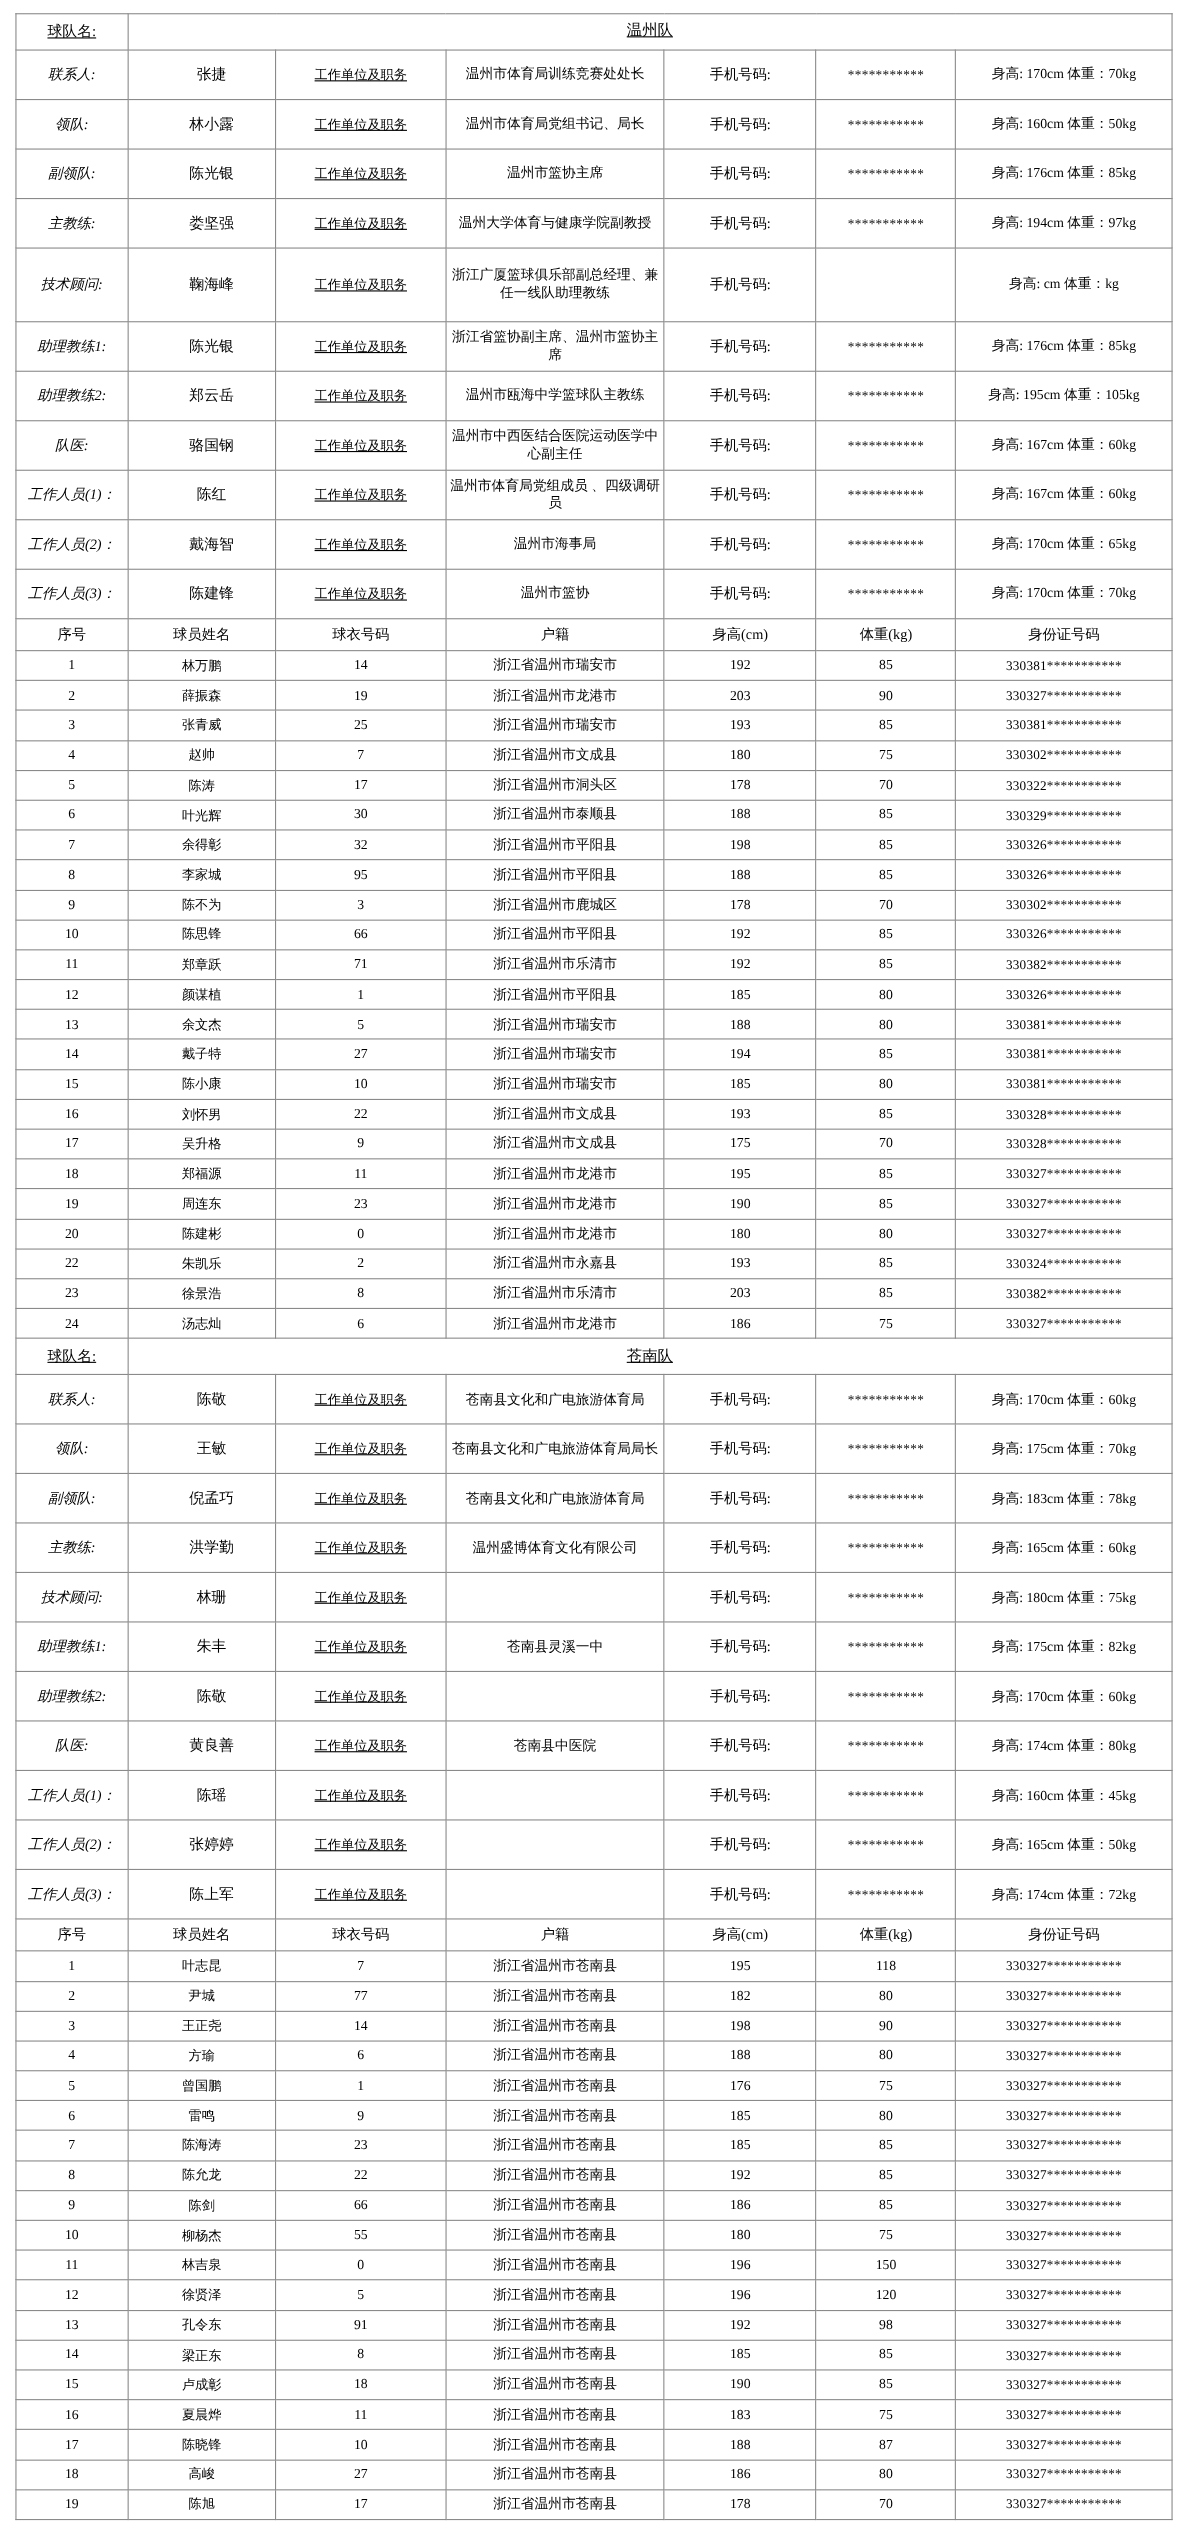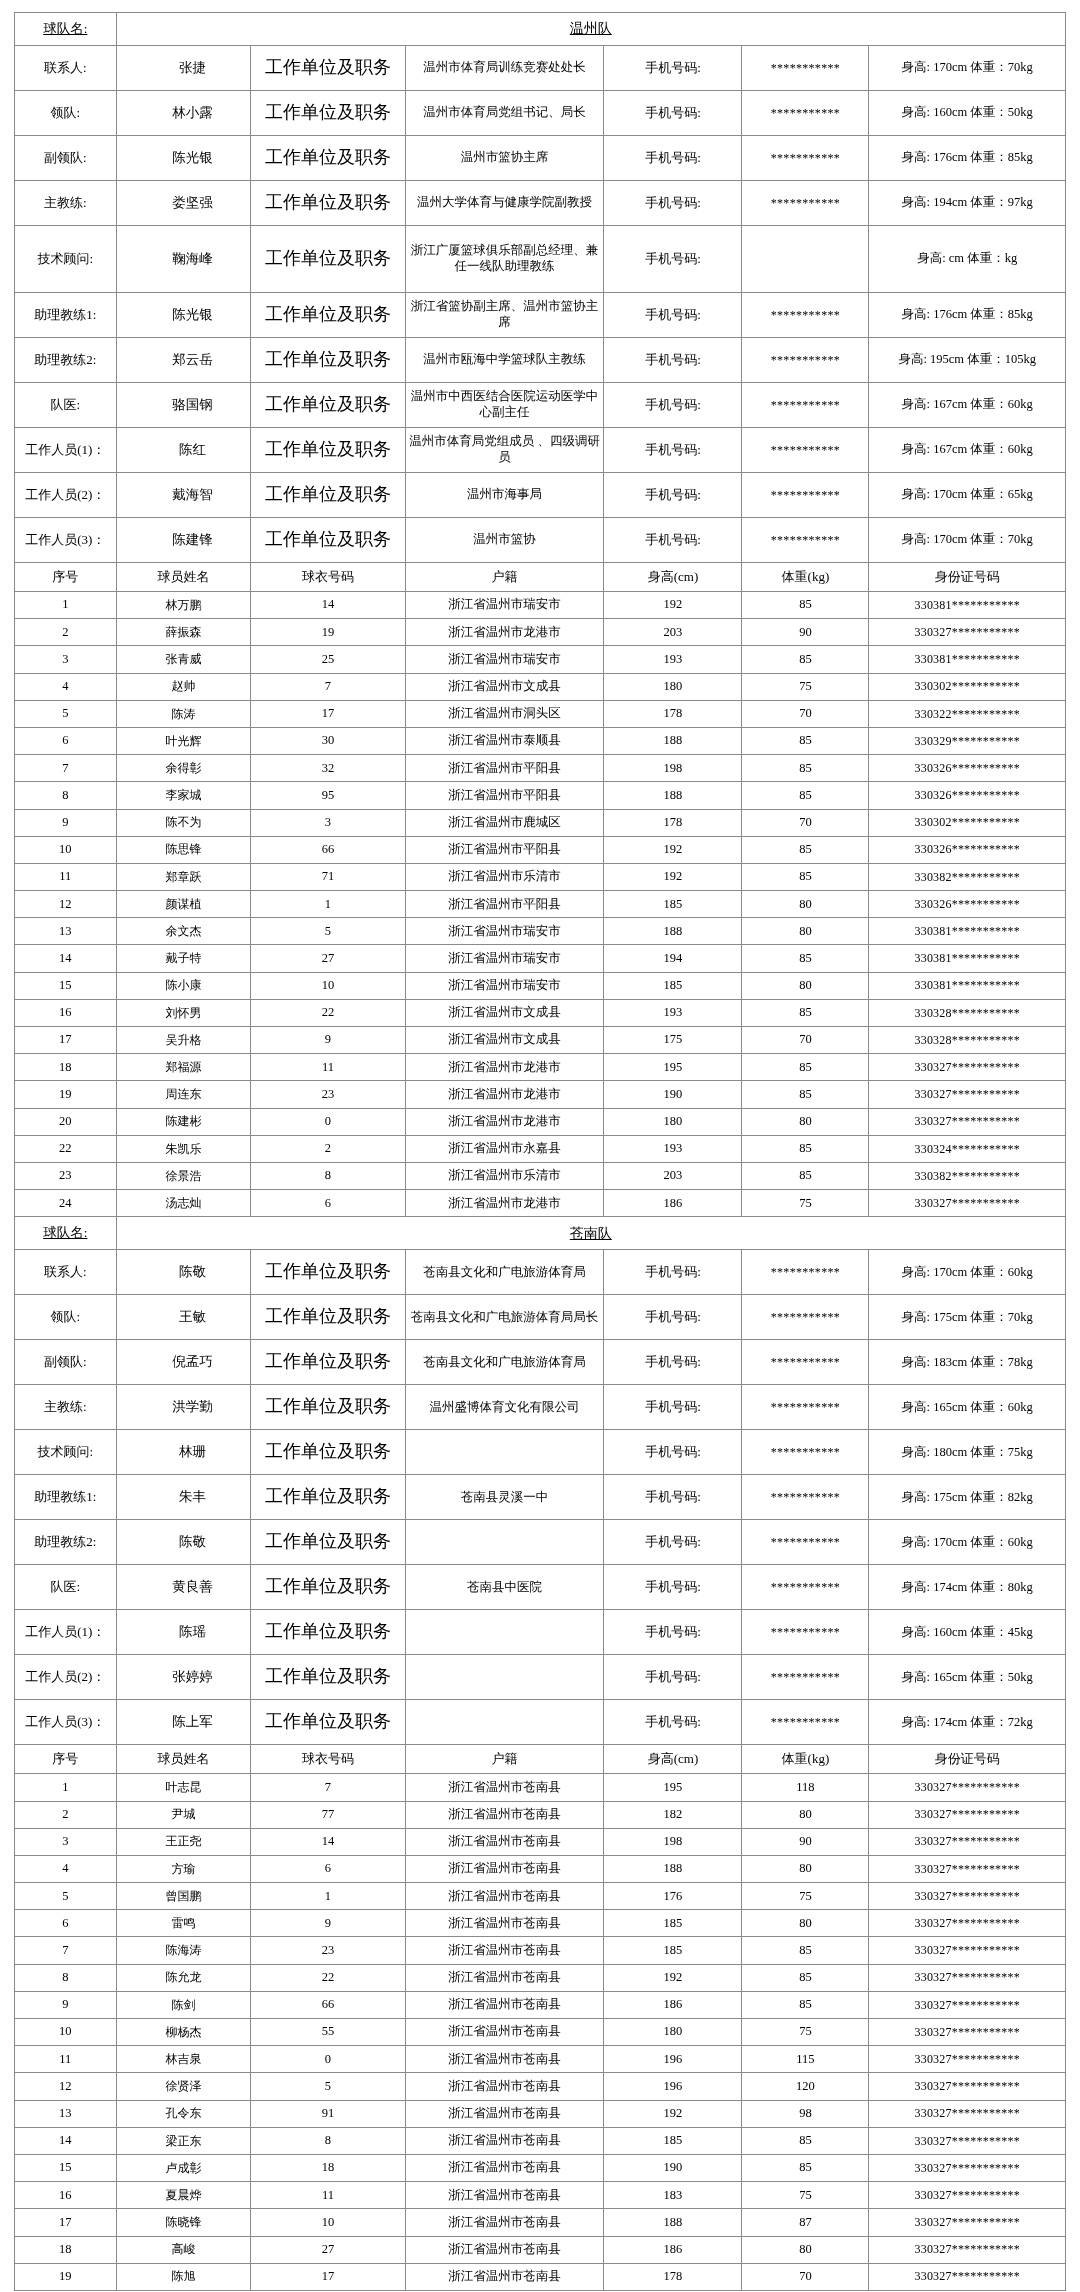--- a/index.html
+++ b/index.html
@@ -39,23 +39,23 @@
   col.c3{width:180px;}
   col.c4{width:125px;}
   col.c5{width:115px;}
   col.c6{width:178px;}
 
   tr.teamname-row td{height:28px;font-size:13.5px;text-decoration:underline;}
   tr.teamname-row td.teamlabel{font-weight:normal;}
   tr.teamname-row td.teamvalue{font-size:14px;}
 
   tr.staff-row td{height:40px;}
-  tr.staff-row td.role{font-size:13px;}
+  tr.staff-row td.role{font-size:13px;font-style:italic;}
   tr.staff-row td.sname{font-size:13.5px;padding-left:21px;}
-  tr.staff-row td.unitlabel{font-size:18px;}
+  tr.staff-row td.unitlabel{font-size:12px;text-decoration:underline;}
   tr.staff-row td.unitval{font-size:12.5px;line-height:1.25;}
   tr.staff-row td.phonelabel{font-size:13px;}
   tr.staff-row td.phoneval{font-size:12px;letter-spacing:0.3px;}
   tr.staff-row td.hw{font-size:12.5px;white-space:nowrap;}
 
   tr.tall td{height:62px;}
 
   tr.phead td{height:24px;font-size:13px;}
   tr.prow td{height:22.2px;font-size:12.5px;}
   tr.prow td.idno{font-size:12px;letter-spacing:0.2px;}
@@ -598,21 +598,21 @@
           <td>180</td>
           <td>75</td>
           <td class="idno stars">330327***********</td>
         </tr>
         <tr class="prow">
           <td>11</td>
           <td class="pname">林吉泉</td>
           <td>0</td>
           <td>浙江省温州市苍南县</td>
           <td>196</td>
-          <td>115</td>
+          <td>150</td>
           <td class="idno stars">330327***********</td>
         </tr>
         <tr class="prow">
           <td>12</td>
           <td class="pname">徐贤泽</td>
           <td>5</td>
           <td>浙江省温州市苍南县</td>
           <td>196</td>
           <td>120</td>
           <td class="idno stars">330327***********</td>

